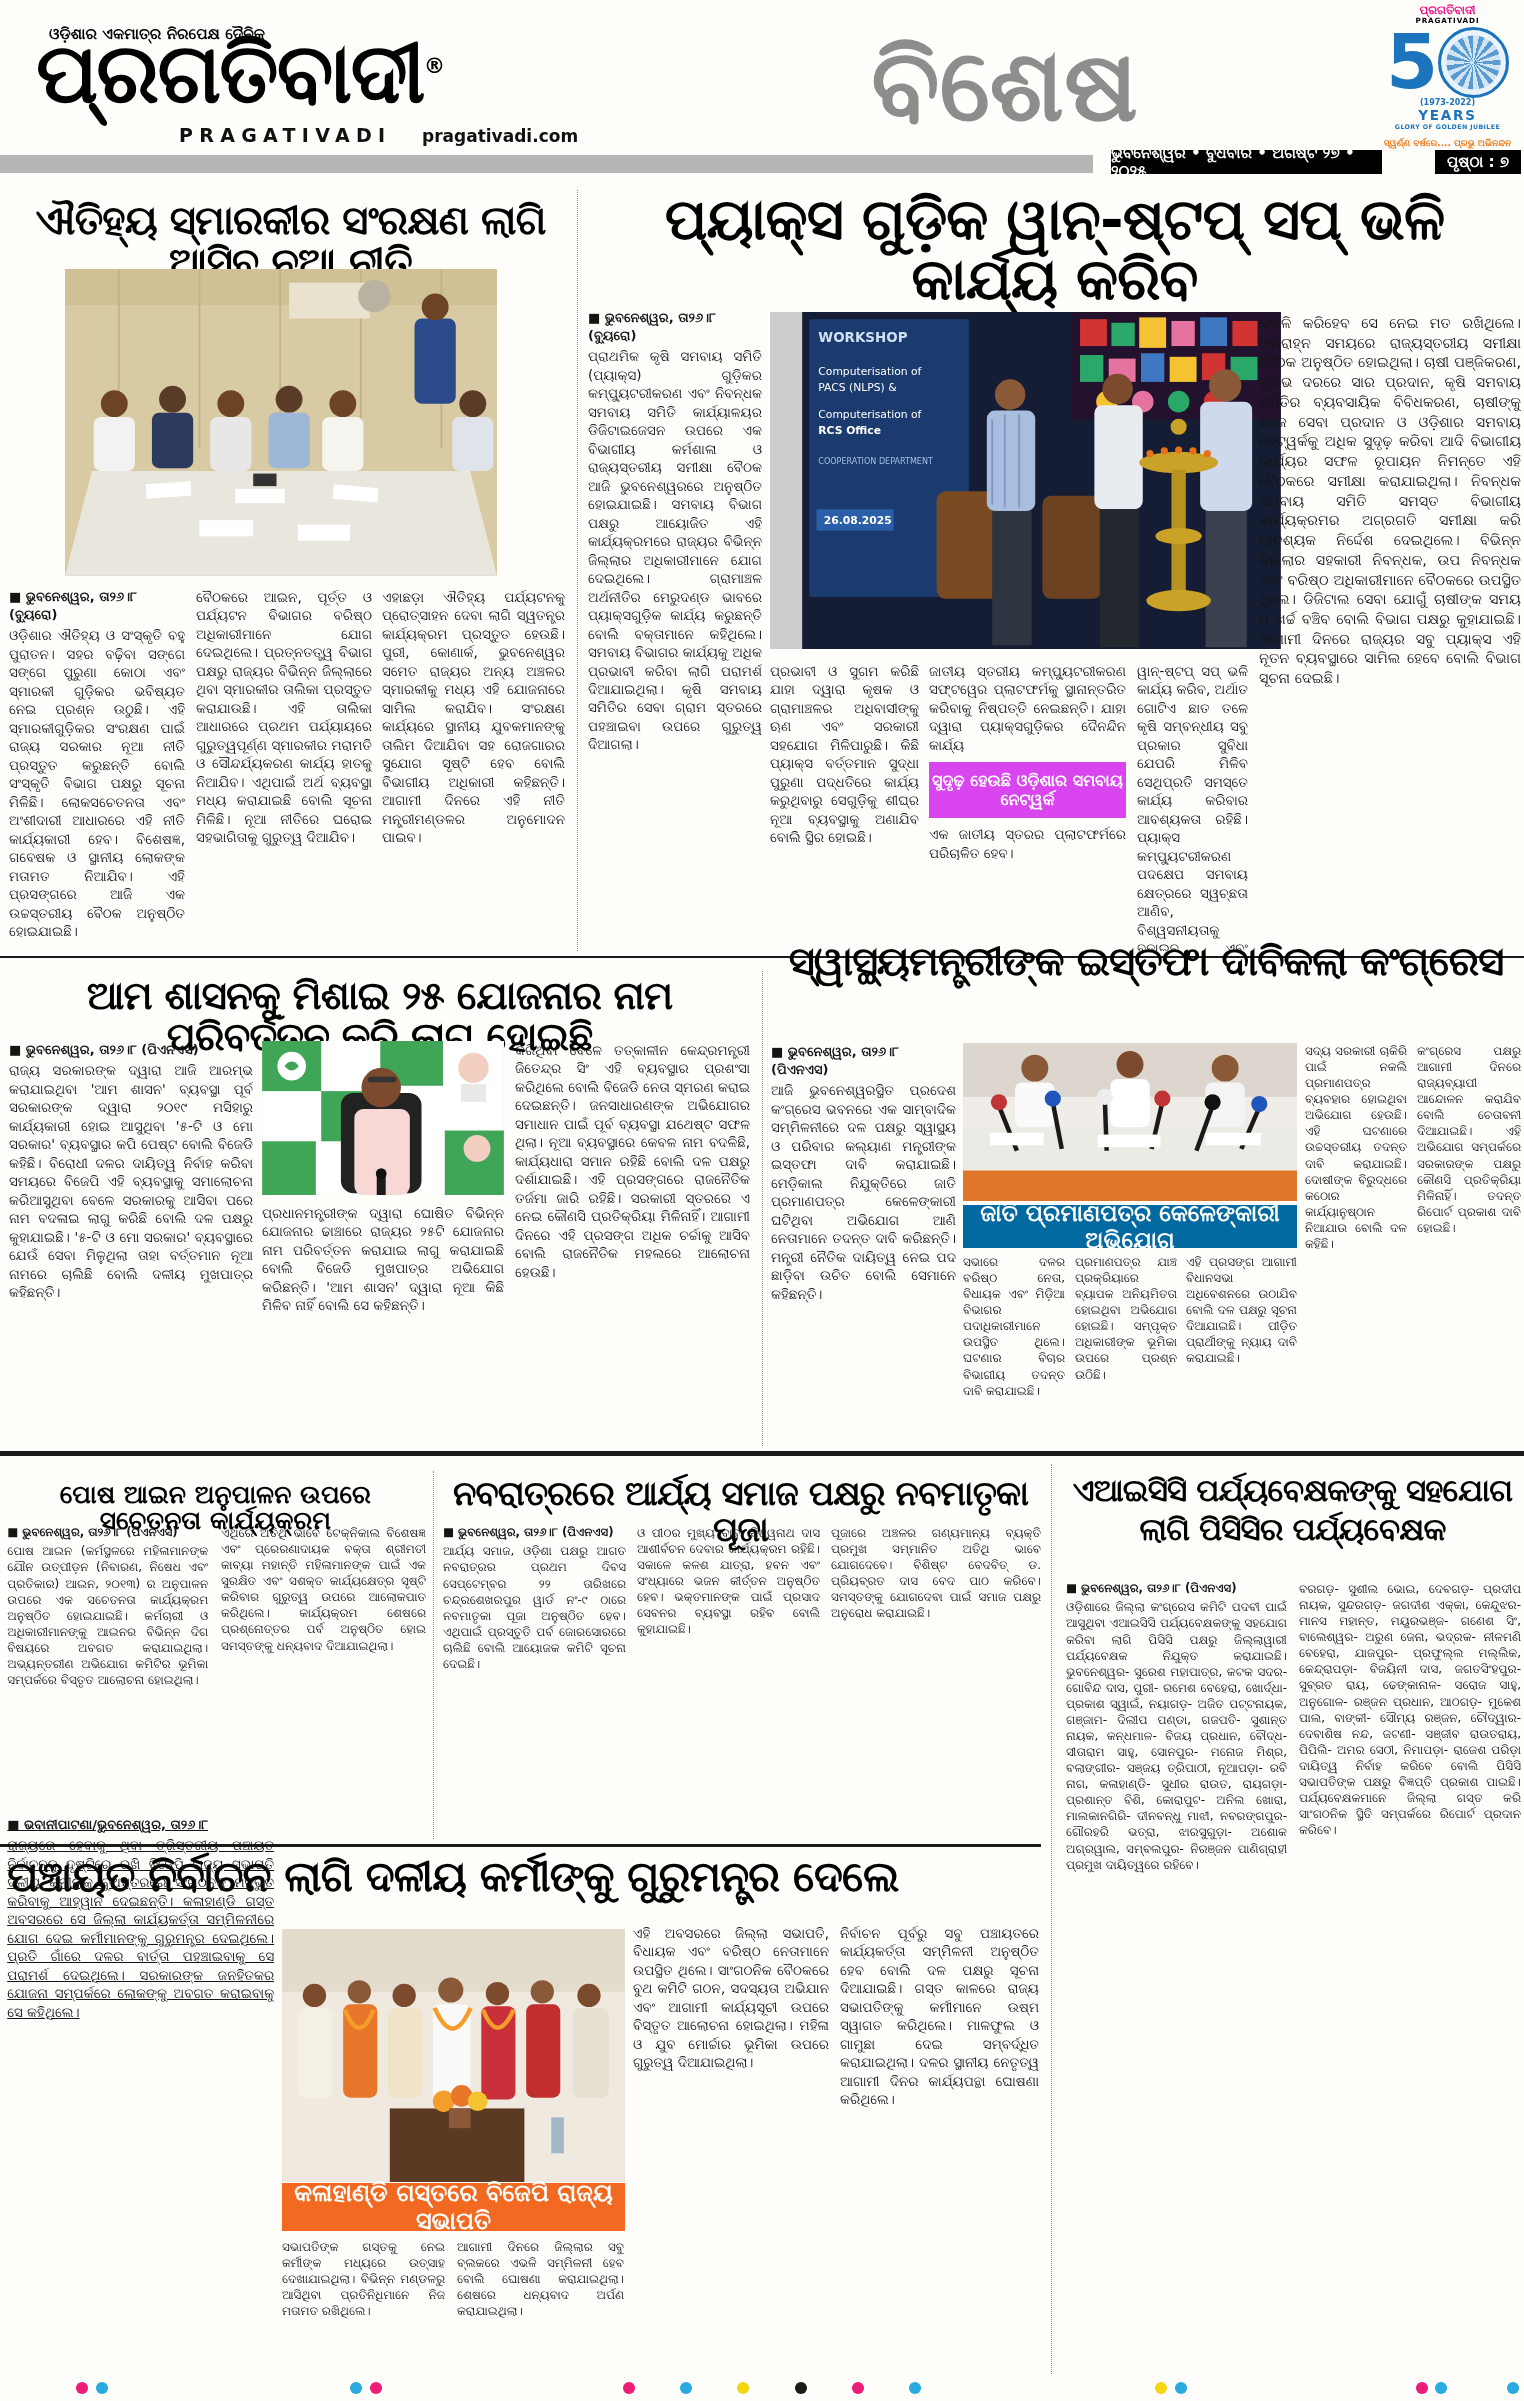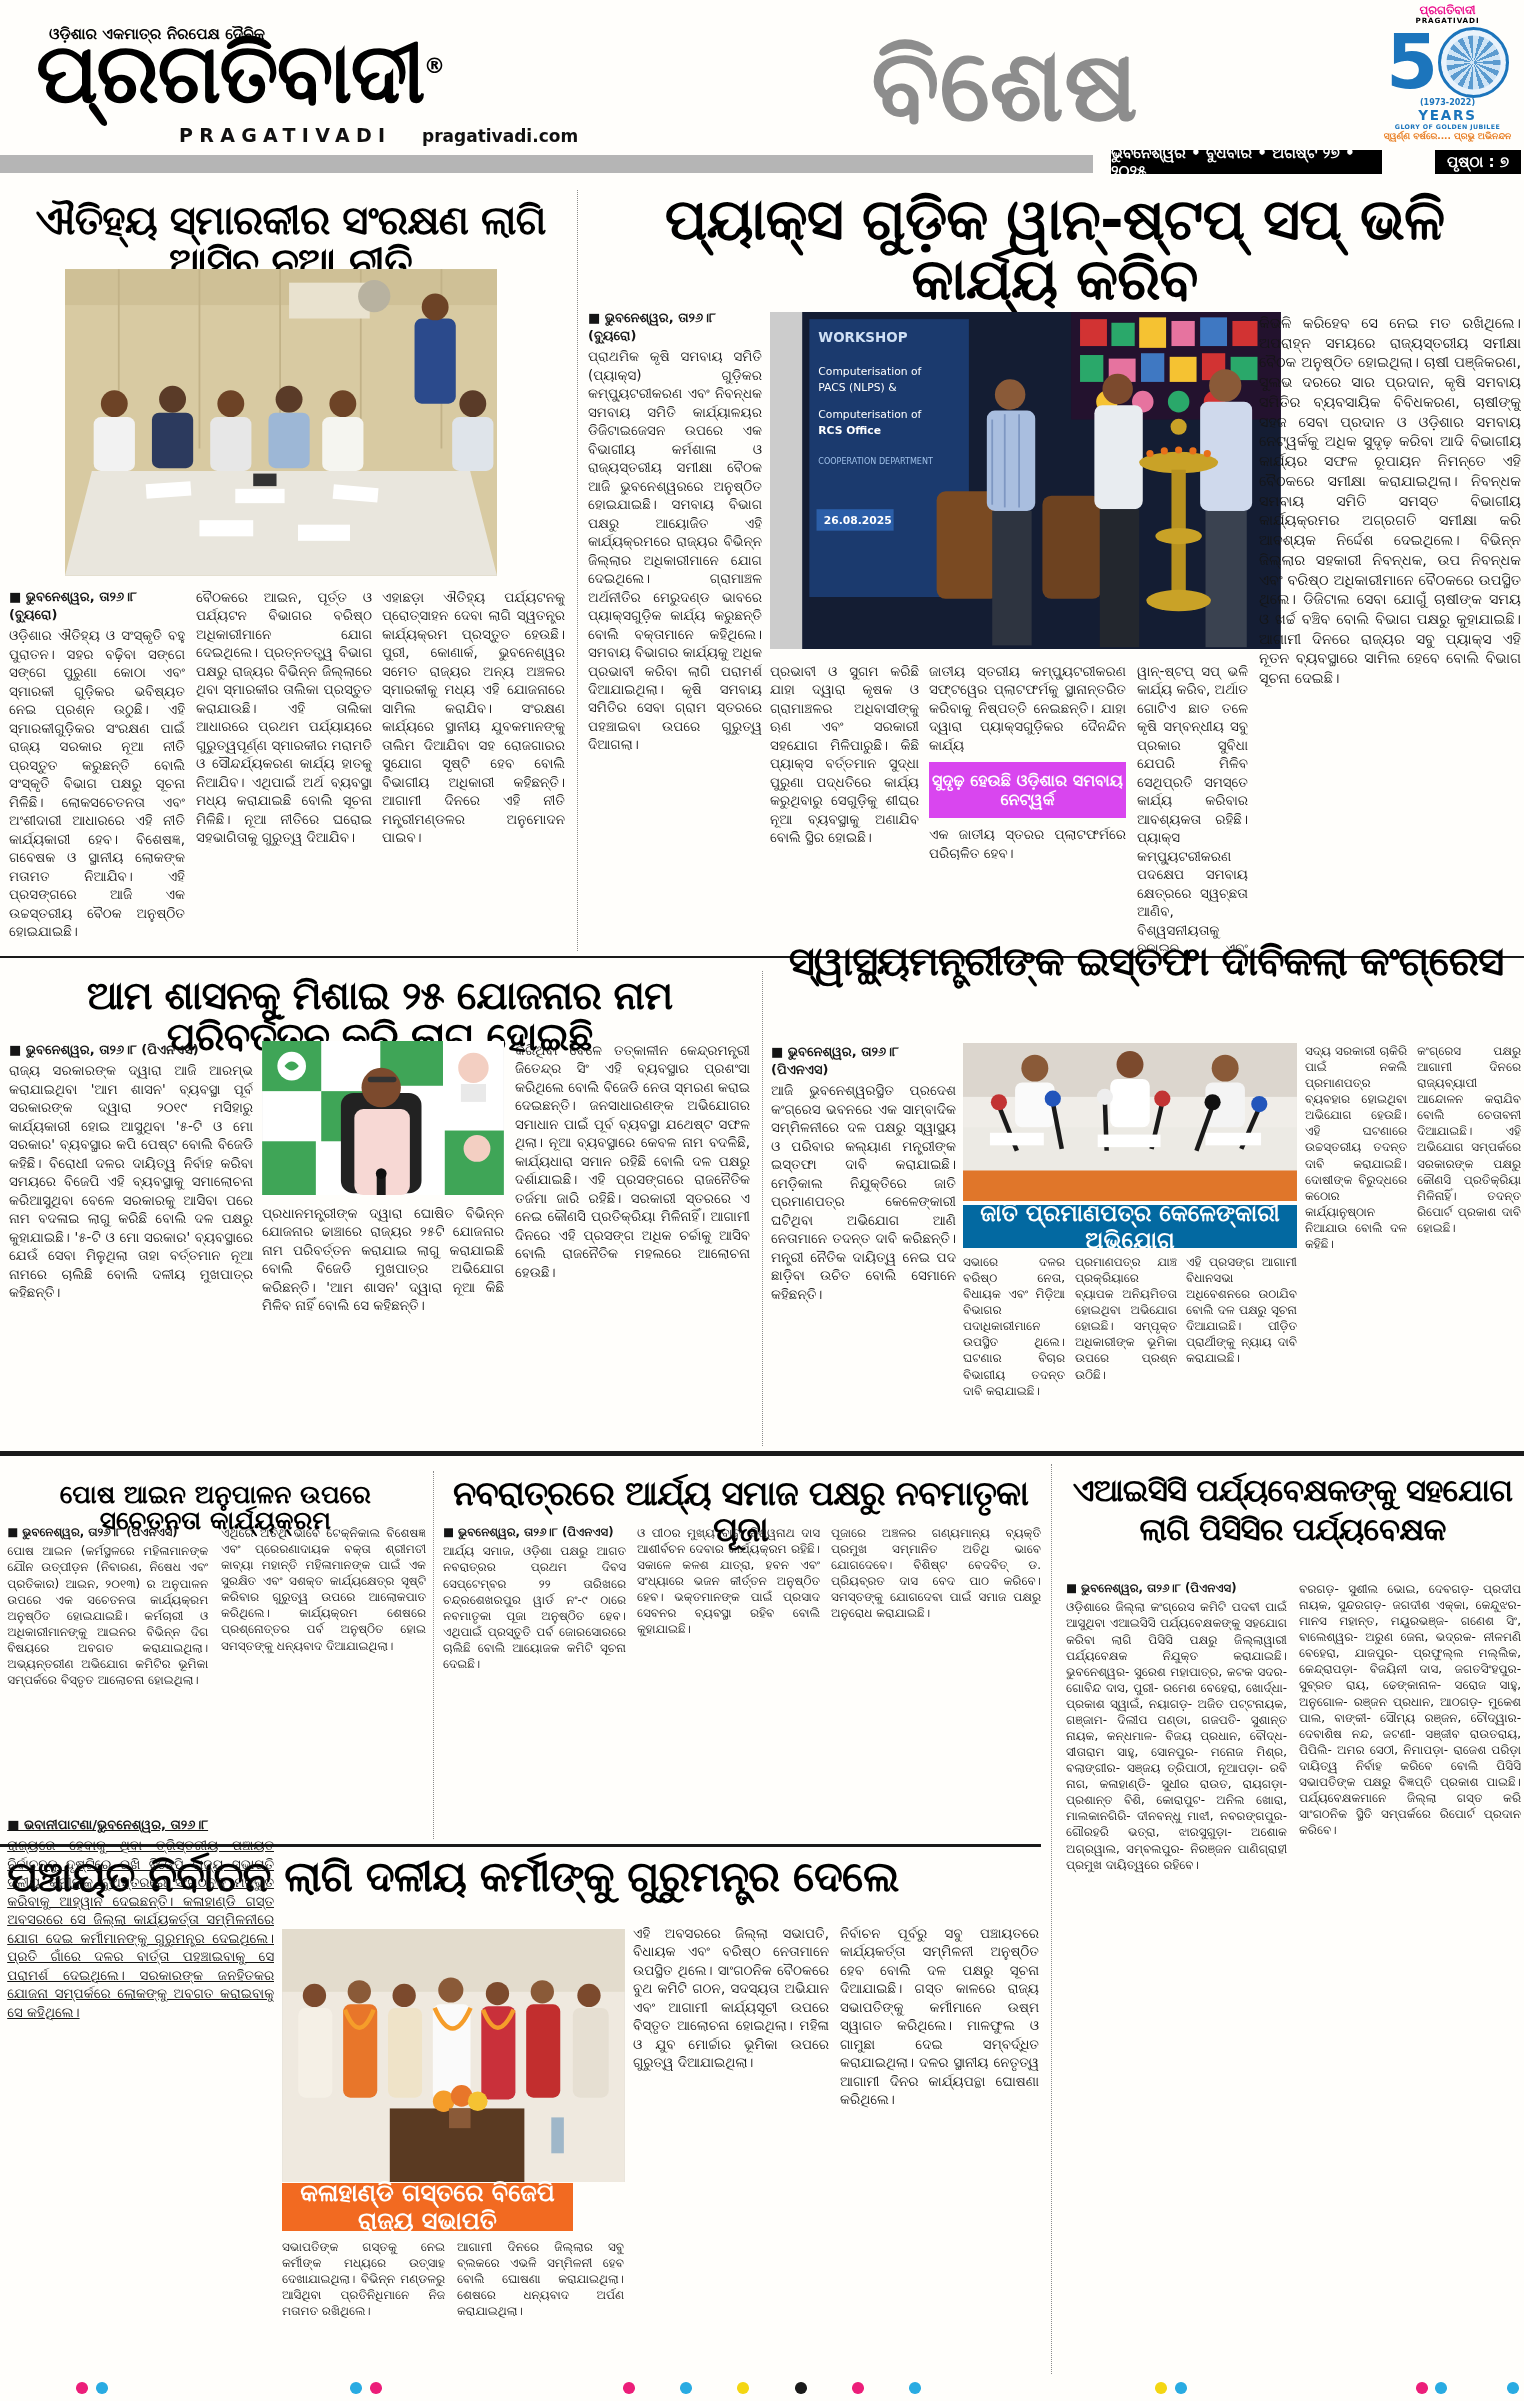--- a/index.html
+++ b/index.html
@@ -27,21 +27,21 @@
   .anniv{position:absolute;text-align:center;}
   .anniv .mini{color:#ec0c8c;font-weight:bold;font-size:11.7px;line-height:1;}
   .anniv .minisub{color:#000;font-weight:bold;font-size:7.2px;letter-spacing:0.9px;line-height:1.1;}
   .anniv .row5{display:flex;align-items:center;justify-content:center;margin-top:1.8px;}
   .anniv .digit5{color:#1c75bc;font-size:75px;font-weight:900;line-height:.9;}
   .emblem{width:65px;height:65px;border-radius:50%;border:3.6px solid #1c75bc;
           background:repeating-conic-gradient(#cfe4f5 0 12deg,#5b9bd0 12deg 24deg);
           box-shadow:inset 0 0 0 5.4px #eaf3fb;}
   .anniv .range{color:#1c75bc;font-size:8px;font-weight:bold;}
   .anniv .years{color:#1c75bc;font-size:13.5px;font-weight:900;letter-spacing:1.8px;}
-  .anniv .slogan{color:#e87b1e;font-size:9px;font-weight:bold;margin-top:1px;}
+  .anniv .slogan{color:#e87b1e;font-size:9px;font-weight:bold;margin-top:8px;}
   .anniv .jub{color:#1c75bc;font-size:6.3px;font-weight:bold;letter-spacing:0.4px;}
 </style>
 </head>
 <body>
 
 <div id="page">
 
   <div class="mast-tag" style="left:49px;top:25px;">ଓଡ଼ିଶାର ଏକମାତ୍ର ନିରପେକ୍ଷ ଦୈନିକ</div>
   <div class="mast-logo" style="left:36px;top:25px;font-size:83px;"><span>ପ୍ରଗତିବାଦୀ</span><sup style="font-size:21.5px;">®</sup></div>
   <div class="abs" style="left:179px;top:124px;font-size:19px;font-weight:bold;letter-spacing:6.3px;">PRAGATIVADI</div>
@@ -360,21 +360,21 @@
       <rect x="120" y="200" width="150" height="82" fill="#5a3a22"></rect>
       <g>
           <circle cx="180" cy="192" r="12" fill="#f59d2a"></circle>
           <circle cx="200" cy="186" r="12" fill="#e8762a"></circle>
           <circle cx="218" cy="192" r="11" fill="#f5c232"></circle>
           <rect x="186" y="200" width="24" height="22" fill="#8a5a38"></rect>
         </g>
       <rect x="300" y="210" width="14" height="40" fill="#9fb7c9"></rect>
     </svg>
   </div>
-  <div class="capbar" style="left:282px;top:2183px;width:291px;height:48px;background:#f26a21;font-size:24px;">କଳାହାଣ୍ଡି ଗସ୍ତରେ ବିଜେପି ରାଜ୍ୟ ସଭାପତି</div>
+  <div class="capbar" style="left:282px;top:2183px;width:343px;height:48px;background:#f26a21;font-size:24px;">କଳାହାଣ୍ଡି ଗସ୍ତରେ ବିଜେପି ରାଜ୍ୟ ସଭାପତି</div>
 
   <div class="col small" style="left:282px;top:2239px;width:163px;height:135px;">ସଭାପତିଙ୍କ ଗସ୍ତକୁ ନେଇ କର୍ମୀଙ୍କ ମଧ୍ୟରେ ଉତ୍ସାହ ଦେଖାଯାଇଥିଲା। ବିଭିନ୍ନ ମଣ୍ଡଳରୁ ଆସିଥିବା ପ୍ରତିନିଧିମାନେ ନିଜ ମତାମତ ରଖିଥିଲେ।</div>
   <div class="col small" style="left:457px;top:2239px;width:167px;height:135px;">ଆଗାମୀ ଦିନରେ ଜିଲ୍ଲାର ସବୁ ବ୍ଲକରେ ଏଭଳି ସମ୍ମିଳନୀ ହେବ ବୋଲି ଘୋଷଣା କରାଯାଇଥିଲା। ଶେଷରେ ଧନ୍ୟବାଦ ଅର୍ପଣ କରାଯାଇଥିଲା।</div>
 
   <div class="col" style="left:633px;top:1924px;width:196px;height:449px;">ଏହି ଅବସରରେ ଜିଲ୍ଲା ସଭାପତି, ବିଧାୟକ ଏବଂ ବରିଷ୍ଠ ନେତାମାନେ ଉପସ୍ଥିତ ଥିଲେ। ସାଂଗଠନିକ ବୈଠକରେ ବୁଥ କମିଟି ଗଠନ, ସଦସ୍ୟତା ଅଭିଯାନ ଏବଂ ଆଗାମୀ କାର୍ଯ୍ୟସୂଚୀ ଉପରେ ବିସ୍ତୃତ ଆଲୋଚନା ହୋଇଥିଲା। ମହିଳା ଓ ଯୁବ ମୋର୍ଚ୍ଚାର ଭୂମିକା ଉପରେ ଗୁରୁତ୍ୱ ଦିଆଯାଇଥିଲା।</div>
   <div class="col" style="left:840px;top:1924px;width:199px;height:449px;">ନିର୍ବାଚନ ପୂର୍ବରୁ ସବୁ ପଞ୍ଚାୟତରେ କାର୍ଯ୍ୟକର୍ତ୍ତା ସମ୍ମିଳନୀ ଅନୁଷ୍ଠିତ ହେବ ବୋଲି ଦଳ ପକ୍ଷରୁ ସୂଚନା ଦିଆଯାଇଛି। ଗସ୍ତ କାଳରେ ରାଜ୍ୟ ସଭାପତିଙ୍କୁ କର୍ମୀମାନେ ଉଷ୍ମ ସ୍ୱାଗତ କରିଥିଲେ। ମାଳଫୁଲ ଓ ଗାମୁଛା ଦେଇ ସମ୍ବର୍ଦ୍ଧିତ କରାଯାଇଥିଲା। ଦଳର ସ୍ଥାନୀୟ ନେତୃତ୍ୱ ଆଗାମୀ ଦିନର କାର୍ଯ୍ୟପନ୍ଥା ଘୋଷଣା କରିଥିଲେ।</div>
 
   <div>
     <span class="dot" style="left:76px;top:2382px;background:#ec1e79;"></span>
     <span class="dot" style="left:96px;top:2382px;background:#29abe2;"></span>

